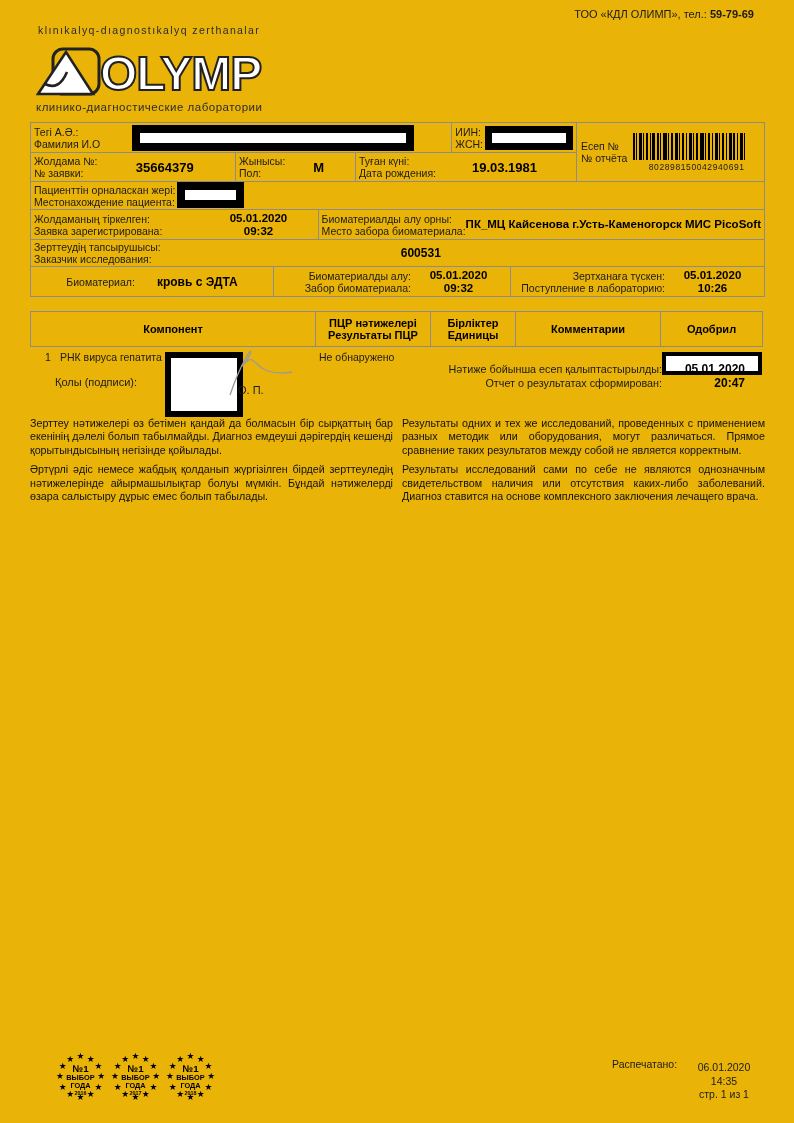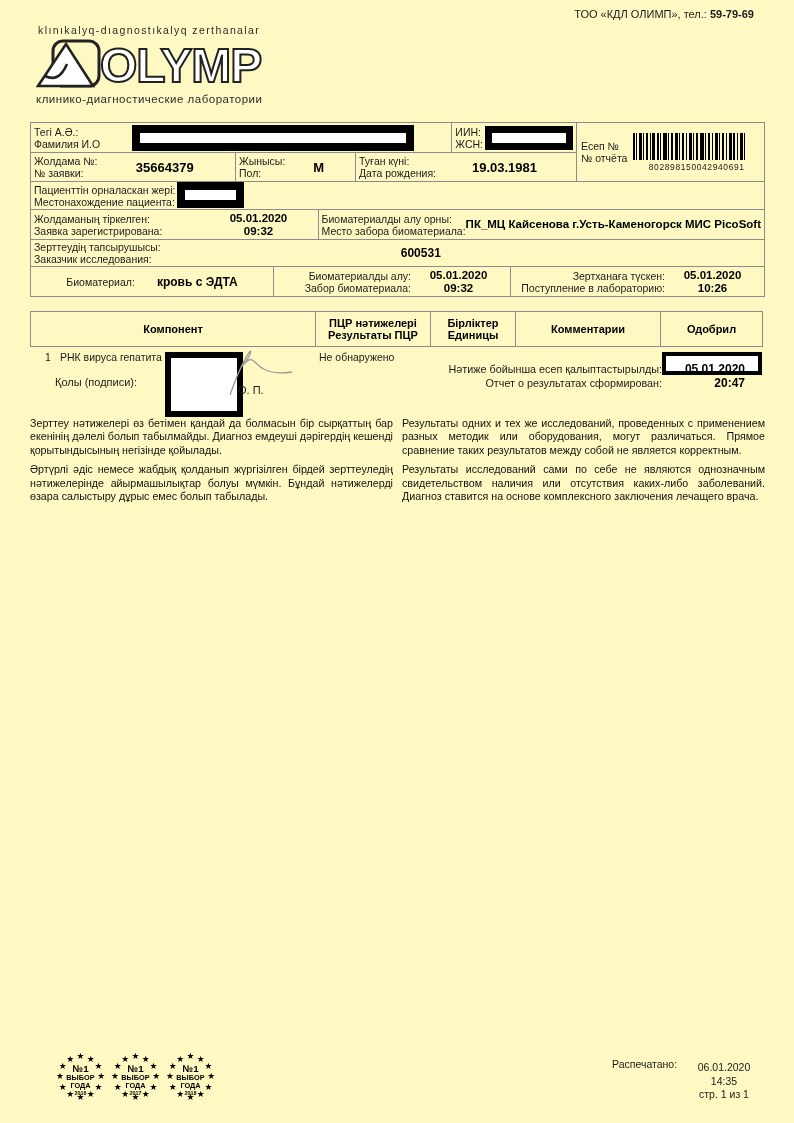--- a/index.html
+++ b/index.html
@@ -1,31 +1,31 @@
 <!DOCTYPE html>
 <html><head>
 <meta charset="utf-8">
 <style>
   html,body{margin:0;padding:0;background:#e8e8e8;}
-  .page{position:relative;width:794px;height:1123px;background:#fef9c3;margin:0 auto;
+  .page{position:relative;width:794px;height:1123px;background:#eab308;margin:0 auto;
         font-family:"Liberation Sans",sans-serif;color:#1b1b1b;overflow:hidden;}
   .abs{position:absolute;}
   b,.b{font-weight:bold;}
 
   
   .phone-line{top:8px;right:40px;font-size:11px;text-align:right;}
   .addr-block{top:44px;right:40px;text-align:right;}
   .addr-line{font-size:11px;}
   .www-line{font-size:16px;font-weight:bold;margin-top:2px;}
   .email-line{font-size:11px;margin-top:2px;}
 
   
   .logo{left:36px;top:24px;width:240px;}
   .logo-top{font-size:10.5px;letter-spacing:1.4px;color:#2b2b2b;margin-left:2px;white-space:nowrap;}
-  .logo-mid{position:relative;height:54px;margin-top:2px;}
+  .logo-mid{position:relative;height:54px;margin-top:10px;}
   .logo-bottom{font-size:11.5px;letter-spacing:0.5px;color:#2b2b2b;margin-top:1px;white-space:nowrap;}
 
   
   .ptable{left:30px;top:122px;width:733px;border:1px solid #8c8c8c;font-size:10.5px;}
   .ptable *{box-sizing:border-box;}
   .lp{line-height:12px;}
   .lp div{white-space:nowrap;}
   .bv{font-weight:bold;font-size:12px;color:#000;}
   .r12wrap{display:flex;border-bottom:1px solid #8c8c8c;height:59px;}
   .r12left{width:546px;border-right:1px solid #8c8c8c;}

